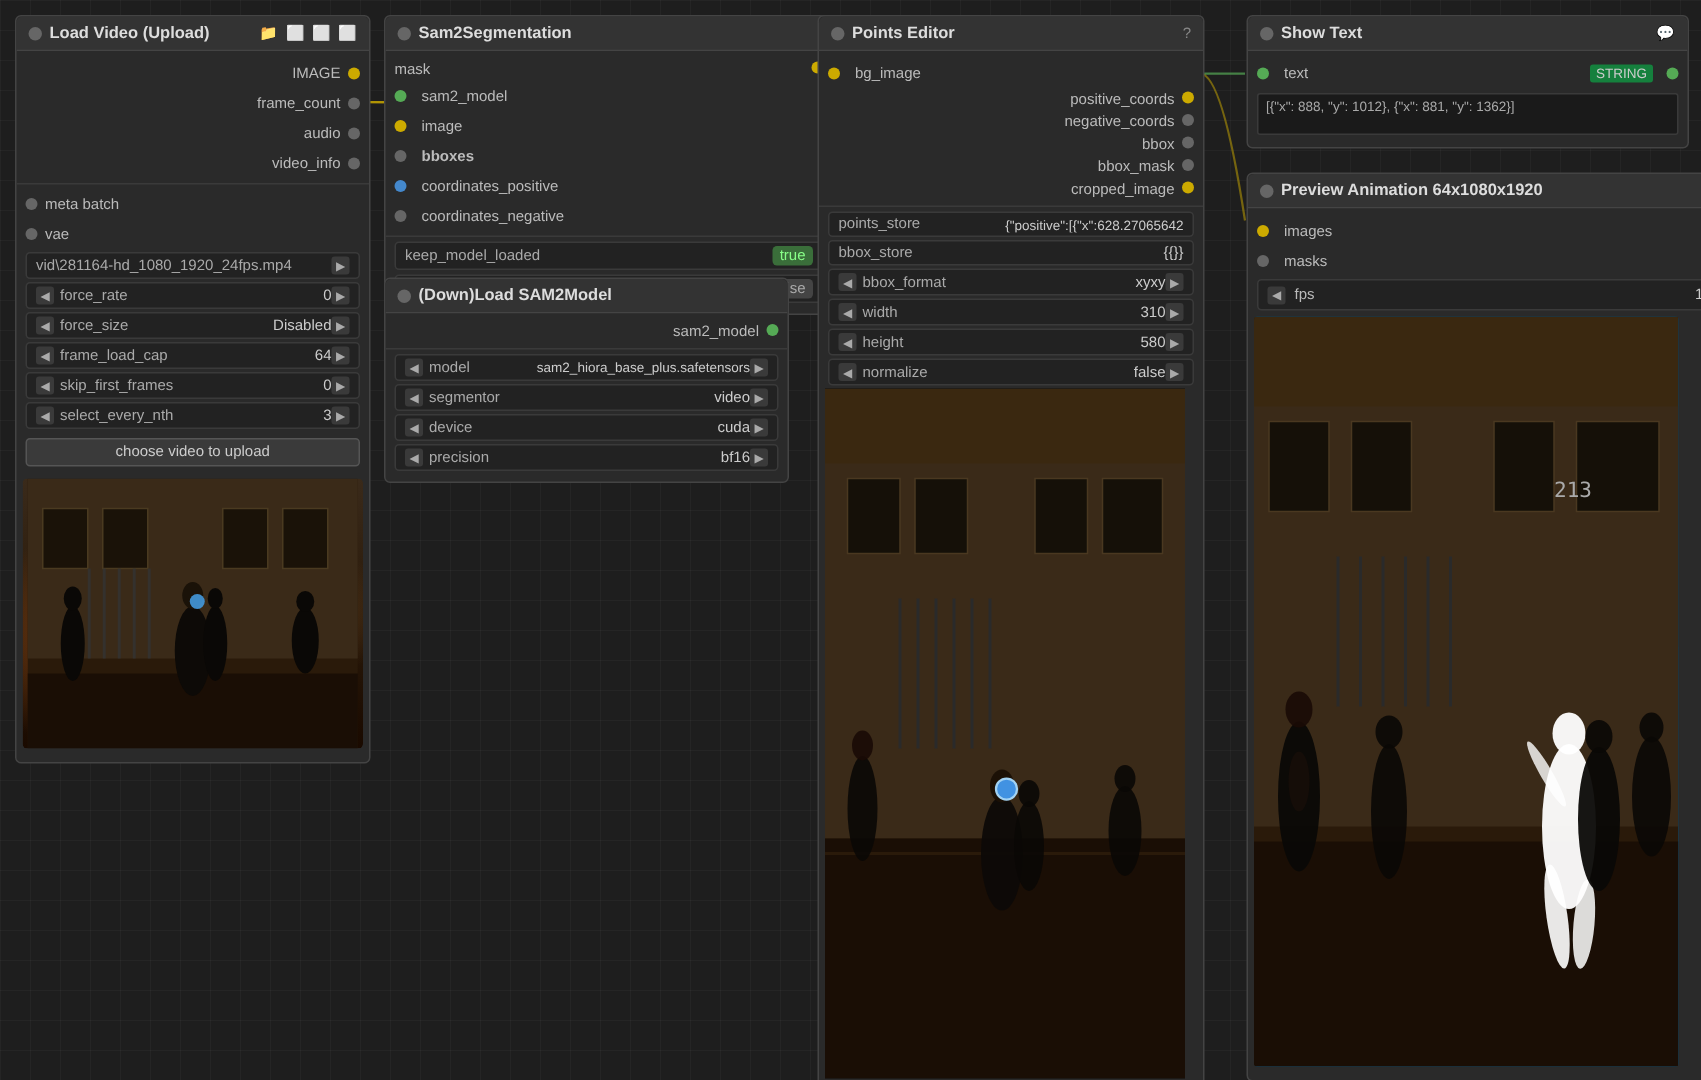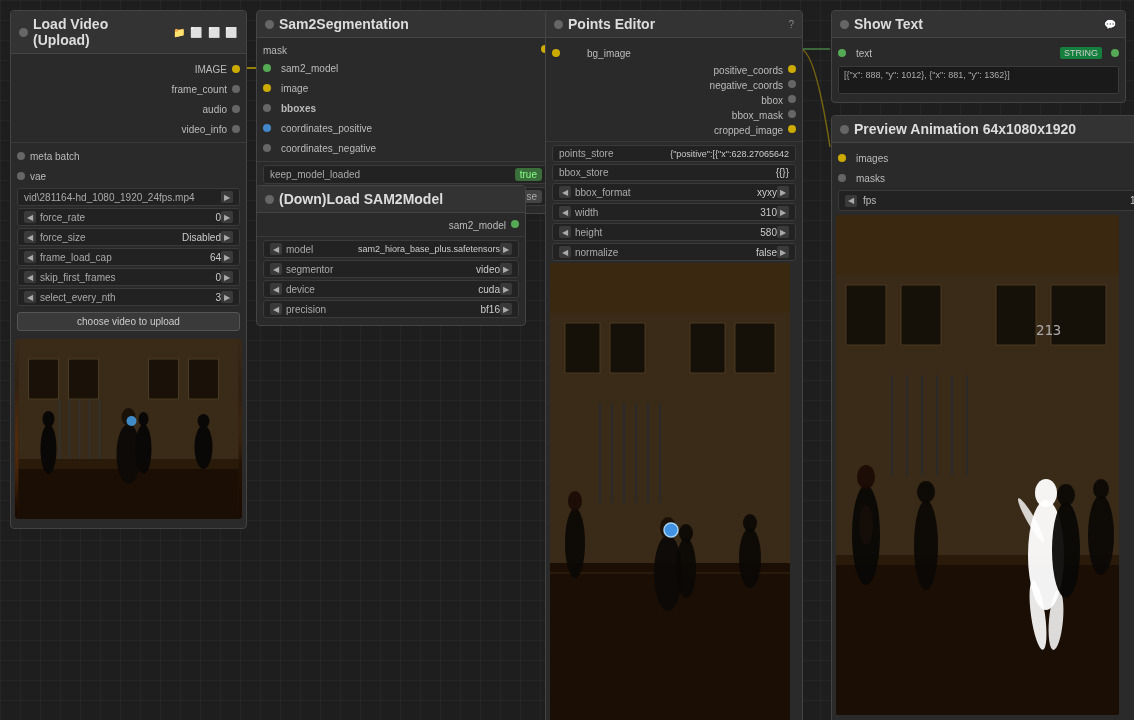--- a/index.html
+++ b/index.html
@@ -39,21 +39,21 @@
       align-items: center;
       padding: 5px 8px;
       background: #333;
       border-bottom: 1px solid #444;
       border-radius: 4px 4px 0 0;
       gap: 5px;
       cursor: move;
     }
 
     .node-title {
-      font-size: 14px;
+      font-size: 11px;
       color: #ddd;
       font-weight: 600;
       flex: 1;
     }
 
     .node-dot {
       width: 9px;
       height: 9px;
       border-radius: 50%;
       display: inline-block;
@@ -492,21 +492,21 @@
   <div class="node" style="left:545px; top:10px; width:258px;">
     <div class="node-header">
       <span class="node-dot dot-grey"></span>
       <span class="node-title">Points Editor</span>
       <span class="hicon">?</span>
     </div>
     <div class="node-body">
 
       <div class="port-row">
         <span class="connector conn-left conn-yellow"></span>
-        <span class="port-label" style="margin-left:22px;">bg_image</span>
+        <span class="port-label" style="margin-left:5px;">bg_image</span>
       </div>
 
       <div style="display:flex;justify-content:flex-end;padding:2px 6px;">
         <span class="port-label-right">positive_coords</span>
         <span class="connector conn-right conn-yellow" style="margin-left:5px;"></span>
       </div>
       <div style="display:flex;justify-content:flex-end;padding:2px 6px;">
         <span class="port-label-right">negative_coords</span>
         <span class="connector conn-right conn-grey" style="margin-left:5px;"></span>
       </div>

